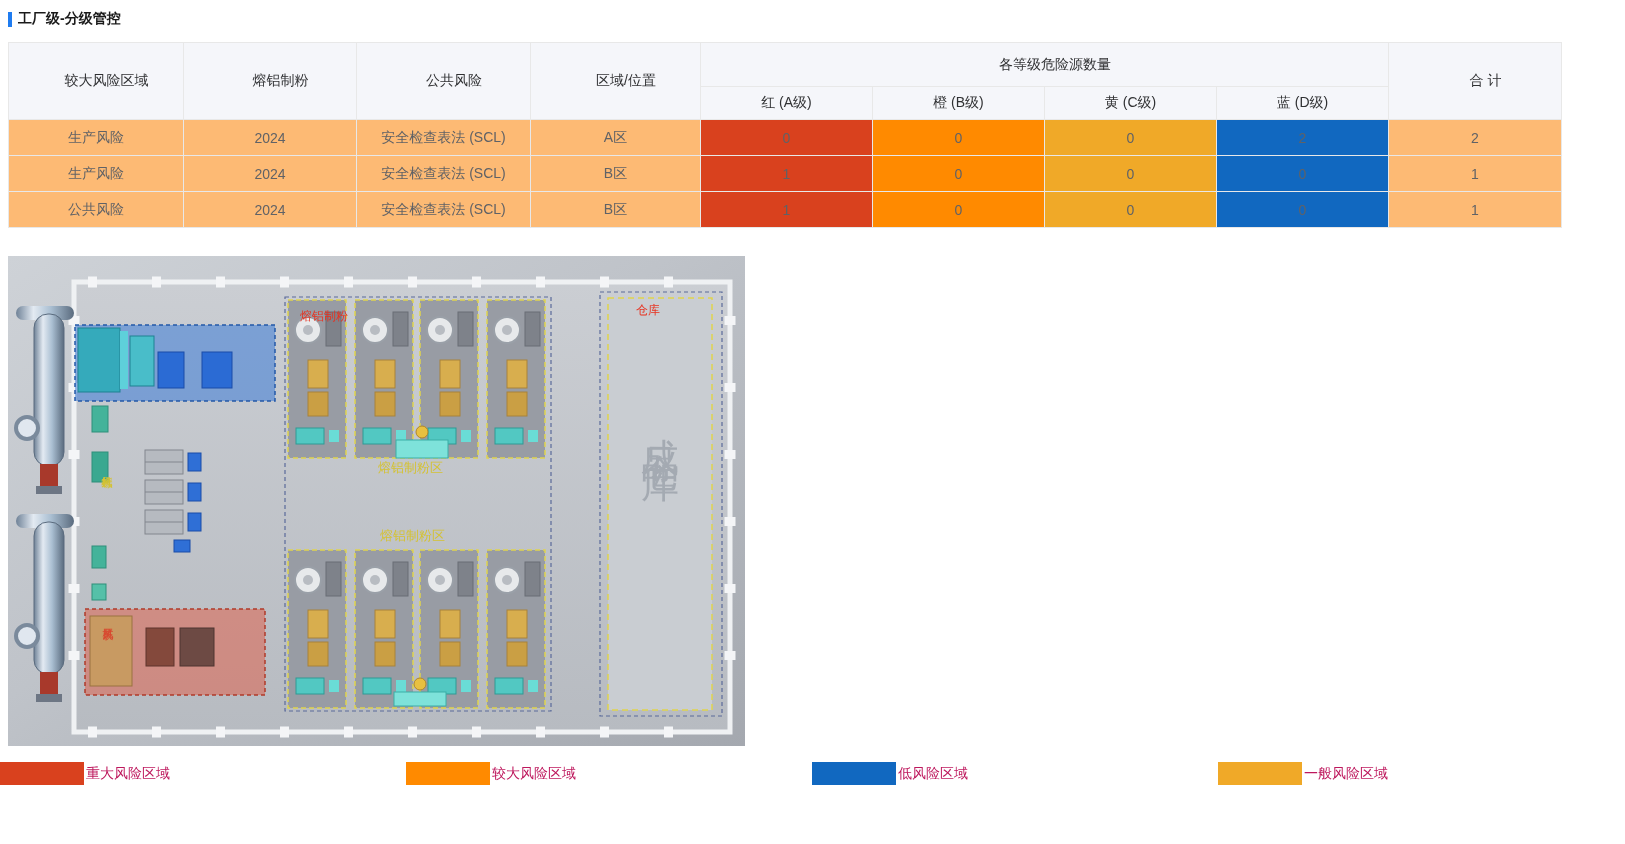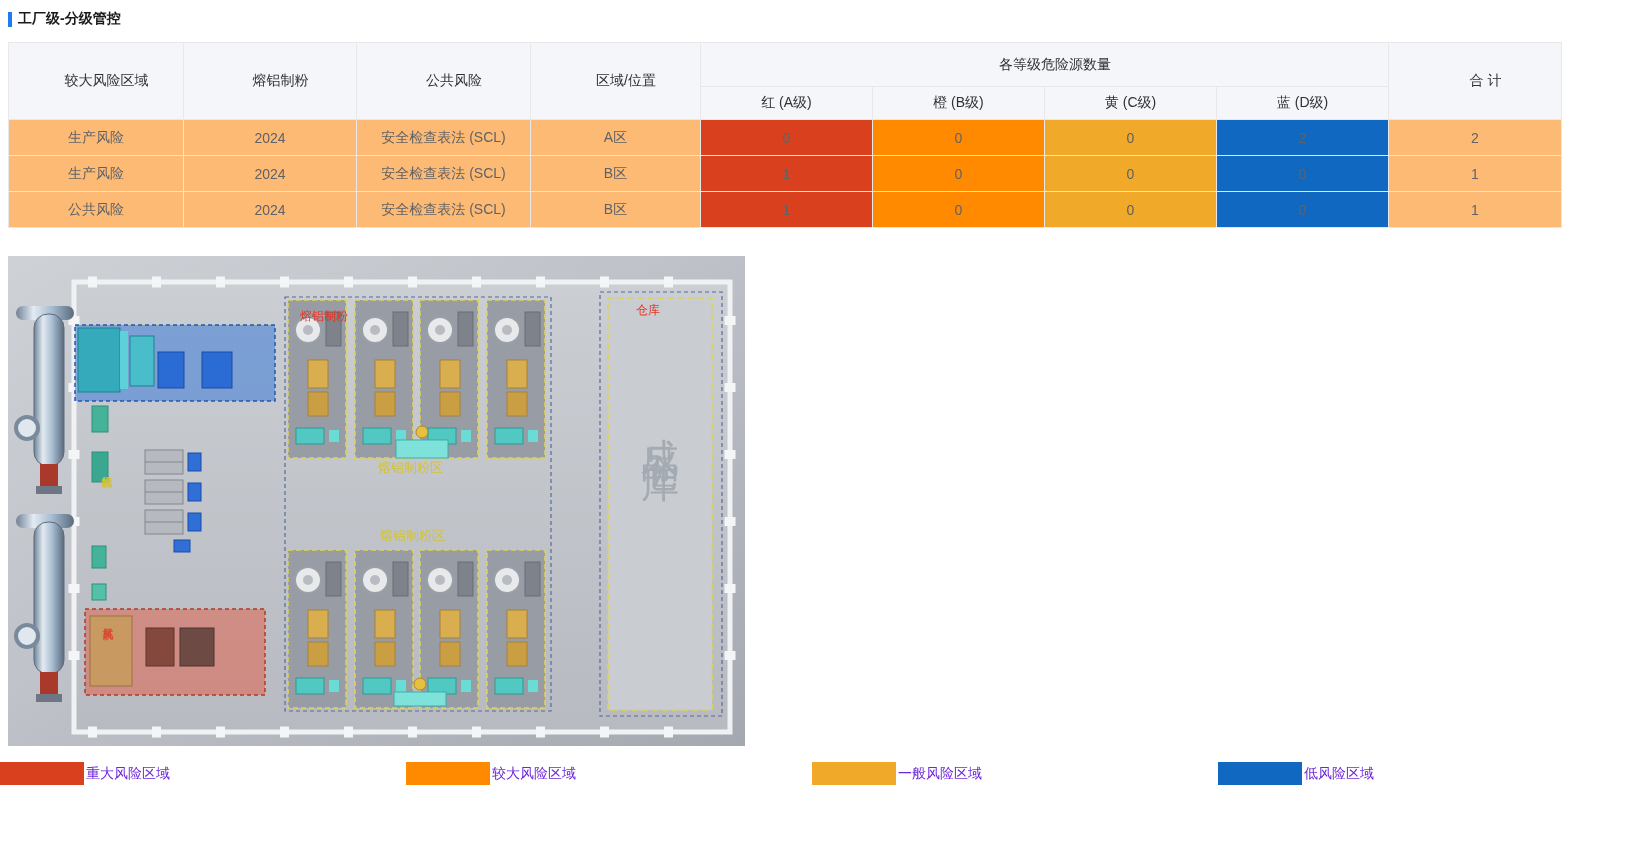--- a/index.html
+++ b/index.html
@@ -19,21 +19,21 @@
   table.risk-table tbody td { height: 36px; color: #606266; background: #fdba74; }
   td.cell-colored { color: #ffffff; border-color: #ffffff; padding: 0; }
   td.cell-total { color: #909399; }
 
   .floorplan { width: 737px; height: 490px; margin-bottom: 16px; position: relative; }
   .floorplan svg { display: block; }
 
   .legend { display: flex; width: 1625px; height: 23px; }
   .legend-item { width: 406px; display: flex; align-items: center; }
   .legend-swatch { width: 84px; height: 23px; display: inline-block; flex: none; }
-  .legend-label { font-size: 14px; color: #6d28d9; margin-left: 2px; }
+  .legend-label { font-size: 14px; color: #be185d; margin-left: 2px; }
 </style>
 </head>
 <body>
 
 <div class="page">
 
   <div class="section-title">
     <span class="accent-bar"></span>
     <span class="title-text">工厂级-分级管控</span>
   </div>
@@ -228,20 +228,20 @@
 <div class="legend">
   <div class="legend-item">
     <span class="legend-swatch" style="background-color: rgb(217, 65, 30);"></span>
     <span class="legend-label">重大风险区域</span>
   </div>
   <div class="legend-item">
     <span class="legend-swatch" style="background-color: rgb(255, 138, 0);"></span>
     <span class="legend-label">较大风险区域</span>
   </div>
   <div class="legend-item">
+    <span class="legend-swatch" style="background-color: rgb(17, 104, 192);"></span>
+    <span class="legend-label">低风险区域</span>
+  </div>
+  <div class="legend-item">
     <span class="legend-swatch" style="background-color: rgb(240, 169, 40);"></span>
     <span class="legend-label">一般风险区域</span>
   </div>
-  <div class="legend-item">
-    <span class="legend-swatch" style="background-color: rgb(17, 104, 192);"></span>
-    <span class="legend-label">低风险区域</span>
-  </div>
 </div>
 
 </body></html>

